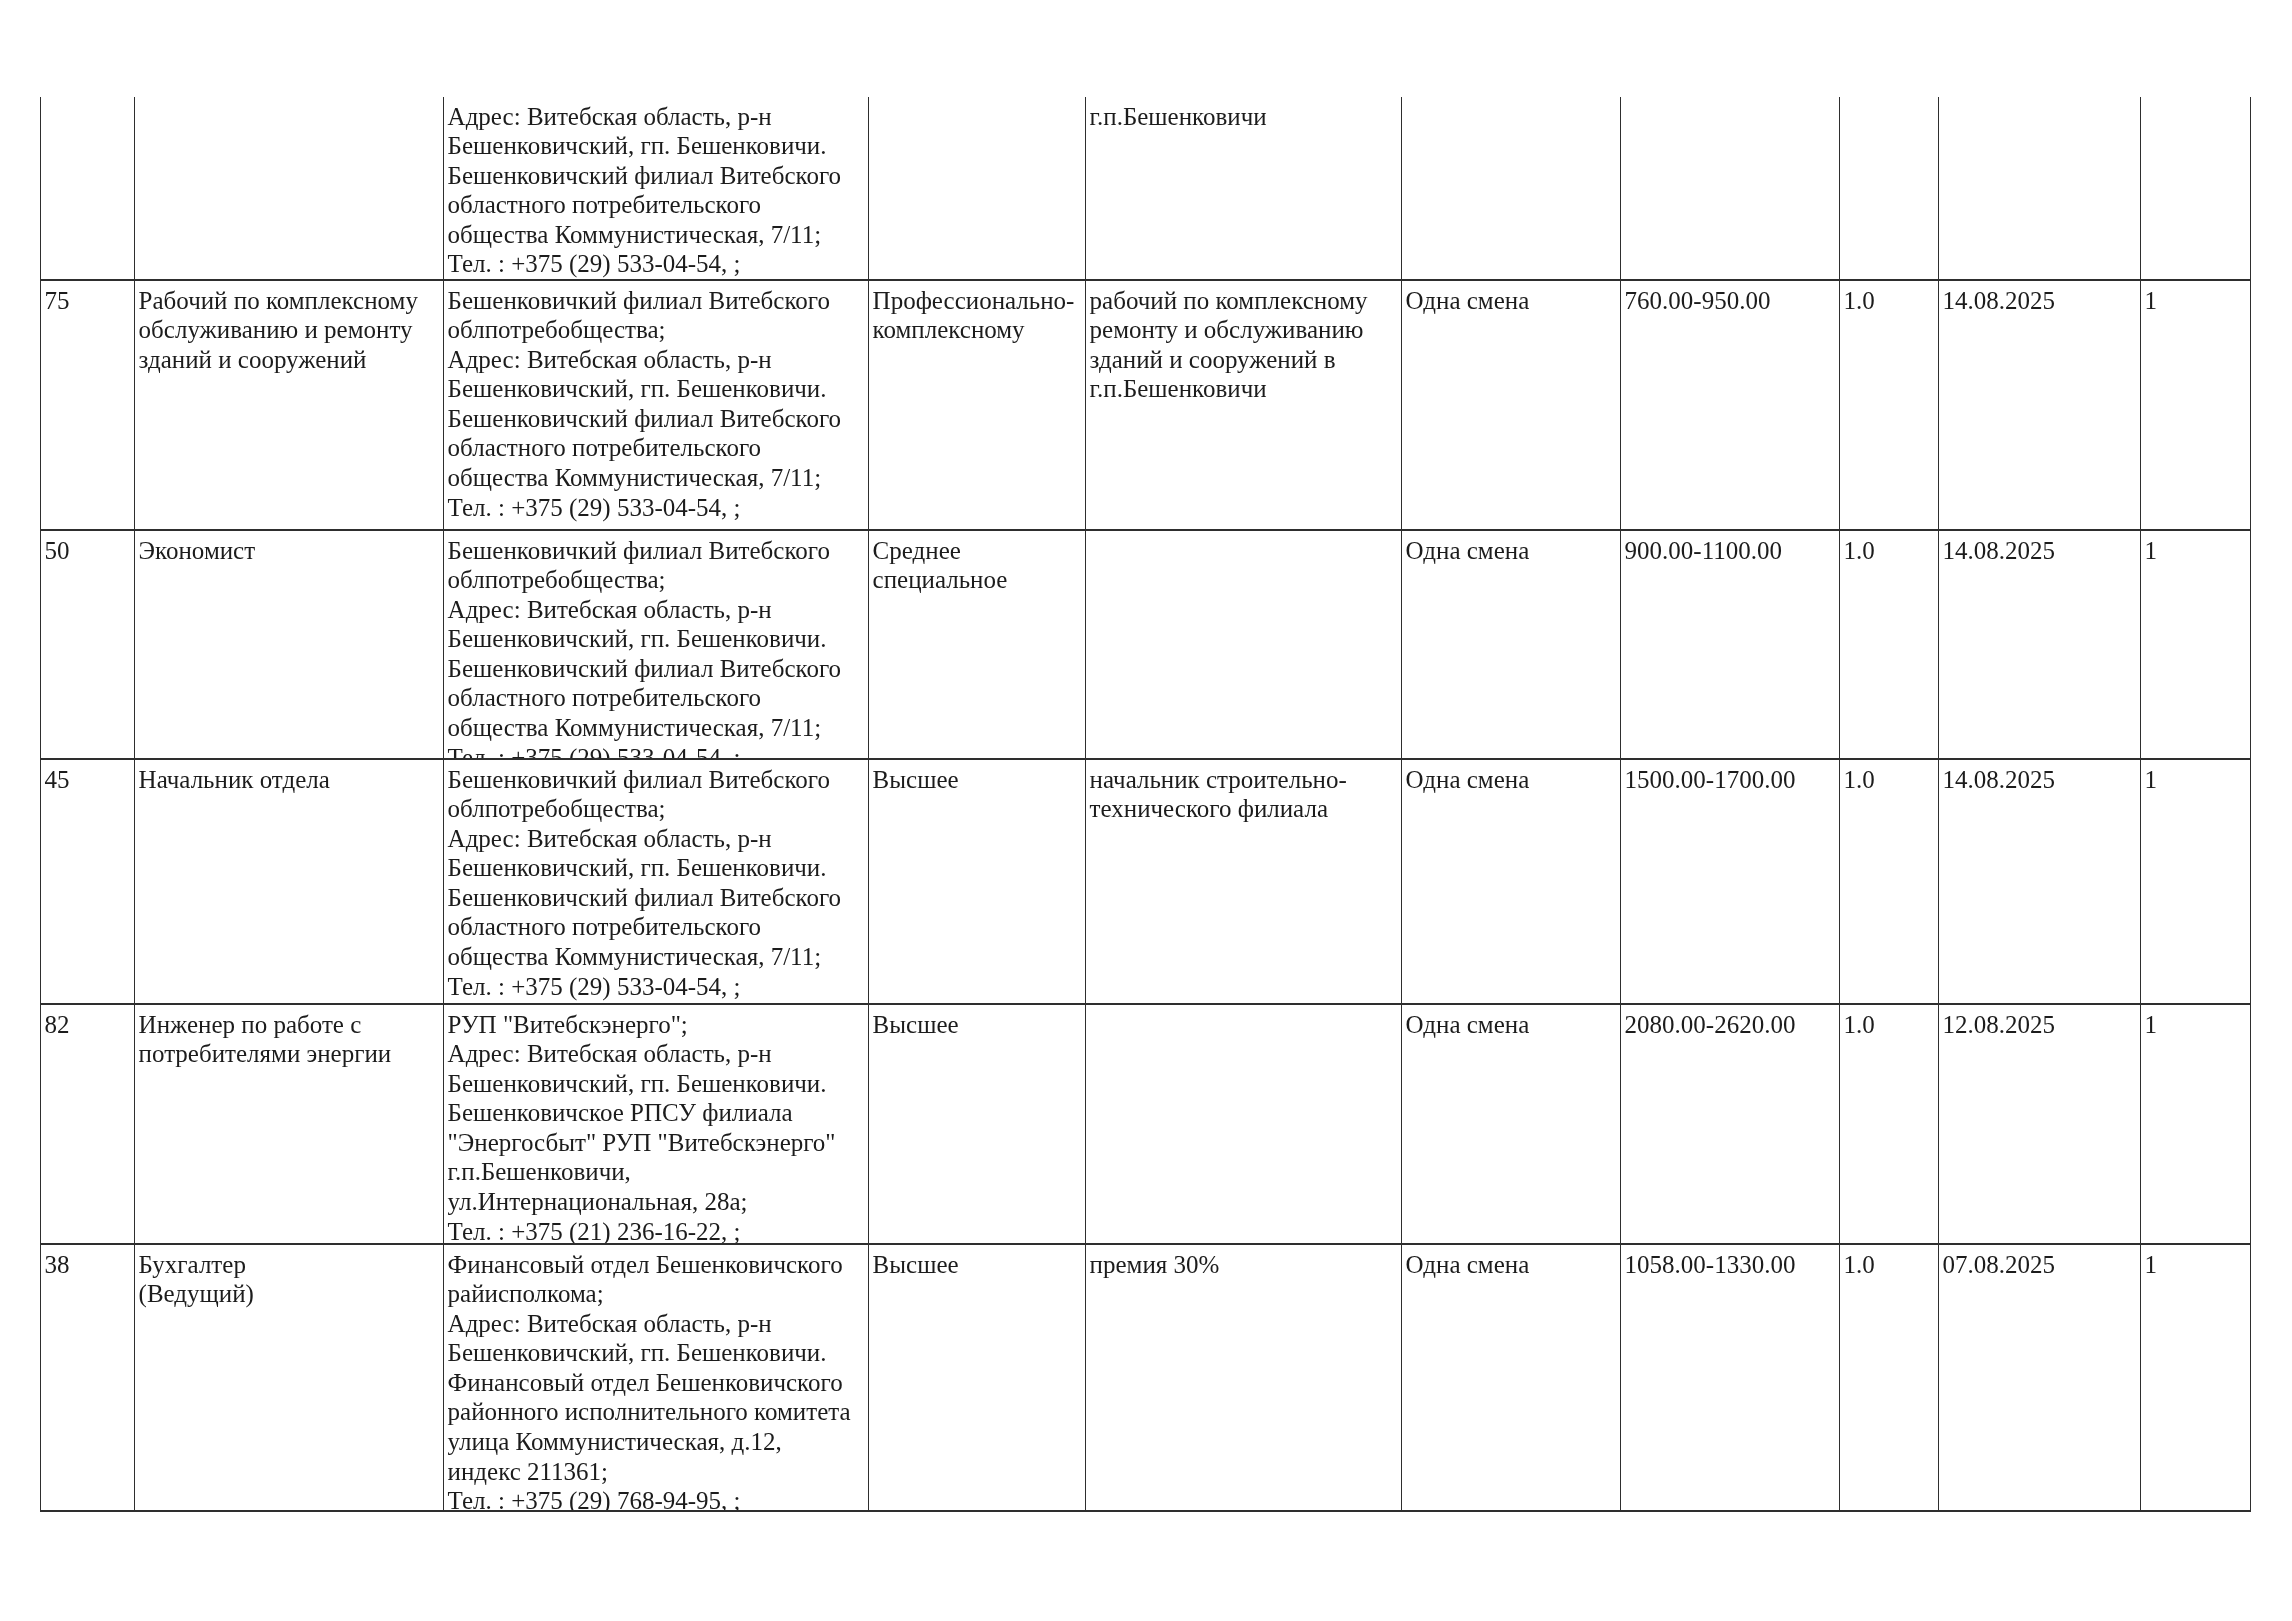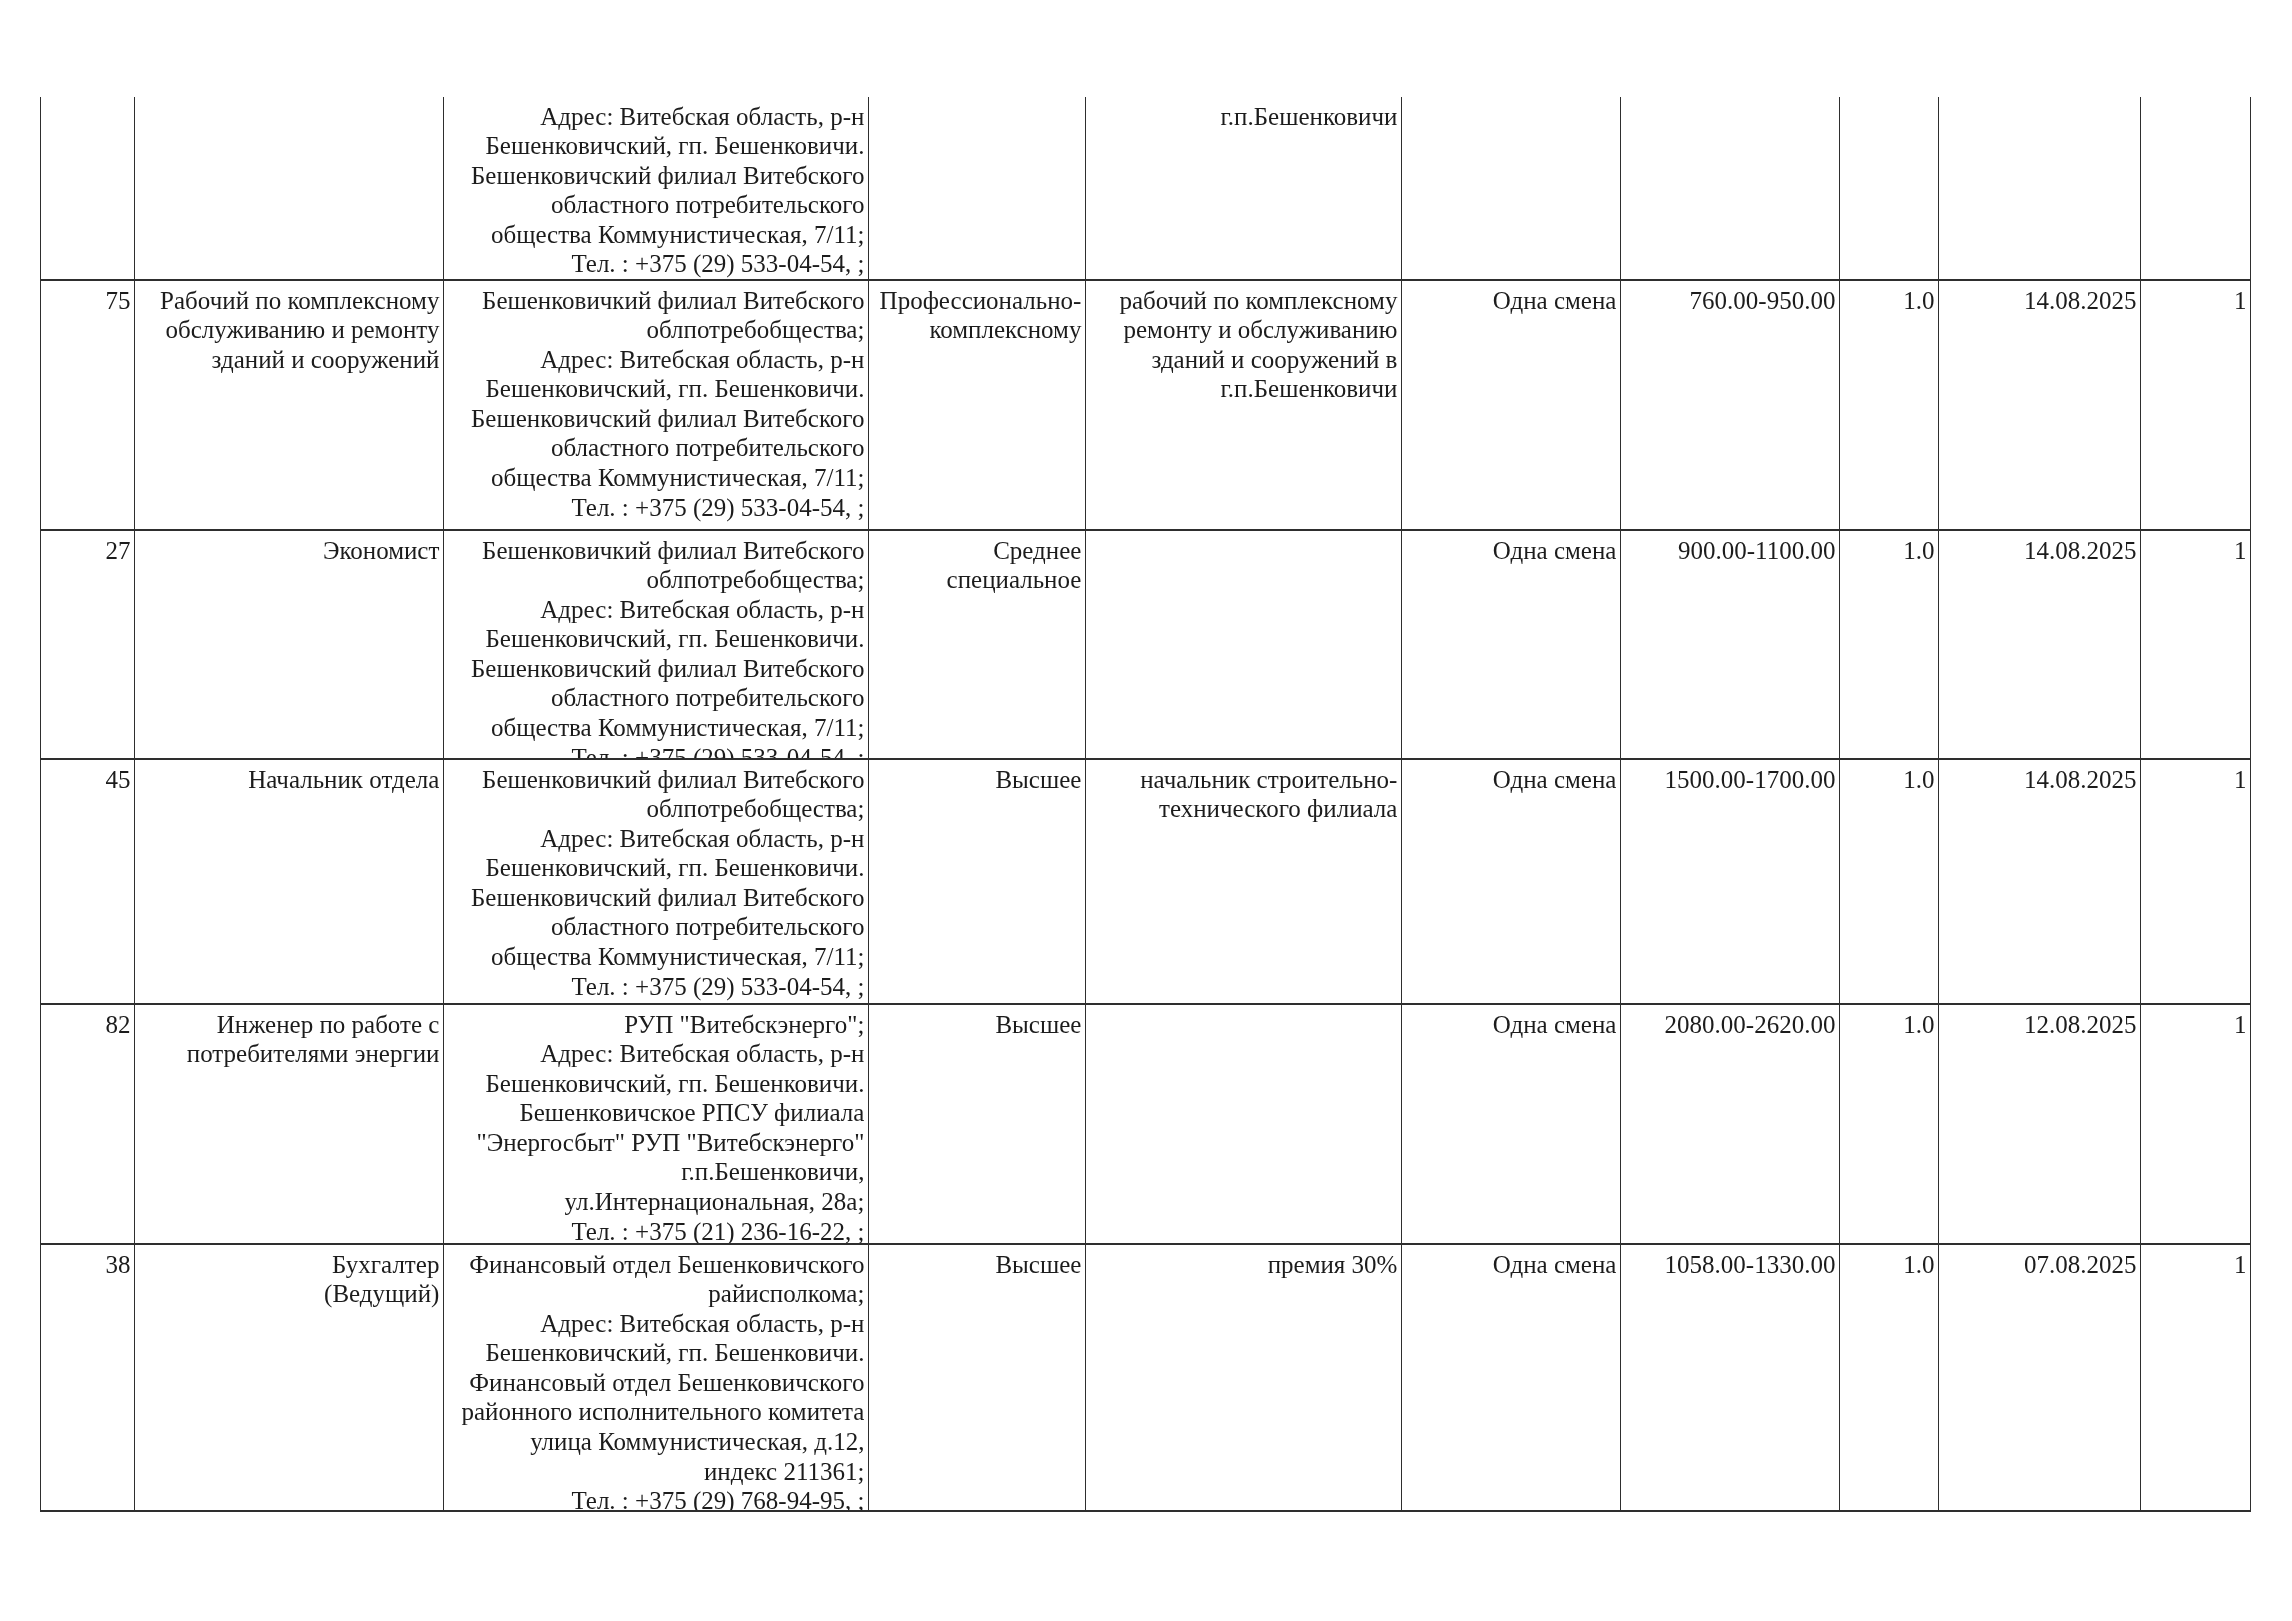--- a/index.html
+++ b/index.html
@@ -27,21 +27,21 @@
     box-sizing: border-box;
   }
   .row { display: contents; }
   .cell {
     box-sizing: border-box;
     border-right: 1.8px solid #2e2e2e;
     border-bottom: 2.7px solid #2e2e2e;
     padding: 4.5px 3.6px 0 3.6px;
     font-size: 25px;
     line-height: 29.6px;
-    text-align: right;
+    text-align: left;
     white-space: pre-line;
     overflow: hidden;
   }
 </style>
 </head>
 <body>
 
 <div class="page">
   <div class="vacancy-table">
 
@@ -83,21 +83,21 @@
 зданий и сооружений в
 г.п.Бешенковичи</div>
       <div class="cell">Одна смена</div>
       <div class="cell">760.00-950.00</div>
       <div class="cell">1.0</div>
       <div class="cell">14.08.2025</div>
       <div class="cell">1</div>
     </div>
 
     <div class="row">
-      <div class="cell">27</div>
+      <div class="cell">50</div>
       <div class="cell">Экономист</div>
       <div class="cell">Бешенковичкий филиал Витебского
 облпотребобщества;
 Адрес: Витебская область, р-н
 Бешенковичский, гп. Бешенковичи.
 Бешенковичский филиал Витебского
 областного потребительского
 общества Коммунистическая, 7/11;
 Тел. : +375 (29) 533-04-54, ;</div>
       <div class="cell">Среднее

